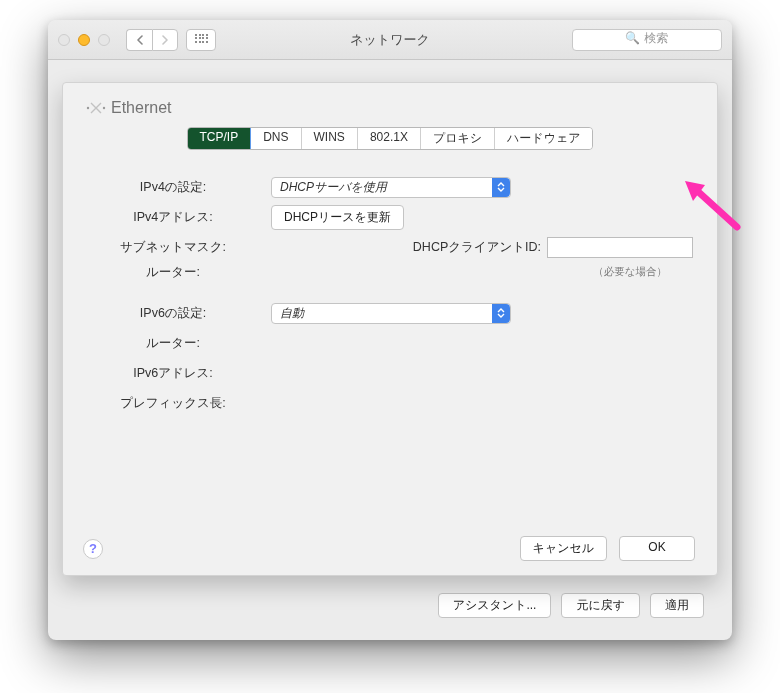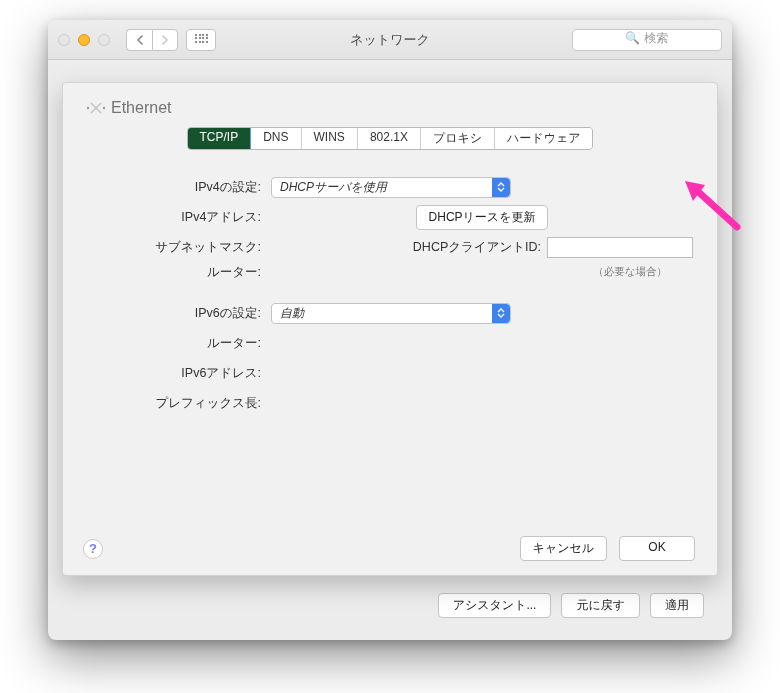--- a/index.html
+++ b/index.html
@@ -26,21 +26,21 @@
     .sheet { position:absolute; left:14px; right:14px; top:22px; bottom:64px; background:#f1f1f1; border:1px solid #d3d3d3; border-radius:4px; box-shadow:0 10px 24px rgba(0,0,0,0.22); padding:14px 22px 56px 22px; }
     .header { display:flex; align-items:center; gap:4px; font-size:16px; color:#737373; margin-bottom:6px;}
     .eth-icon { width:22px; height:22px; display:inline-flex; align-items:center; justify-content:center; color:#9a9a9a;}
     .tabs { display:flex; justify-content:center; margin: 8px 0 22px 0;}
     .tabs .seg { display:flex; border:1px solid #b8b8b8; border-radius:4px; overflow:hidden;}
     .tabs .tab { padding:2px 12px; font-size:12px; background:#fff; border-right:1px solid #cfcfcf; color:#333; cursor:default; }
     .tabs .tab:last-child { border-right:none; }
     .tabs .tab.active { background:#14532d; color:#fff; border-right-color:#5e99ea;}
     .form { font-size:12.5px; color:#333; }
     .row { display:flex; align-items:center; height:30px; }
-    .lbl { width: 186px; text-align:right; padding-right:10px;}
+    .lbl { width: 186px; text-align:center; padding-right:10px;}
     .val { flex:1; }
     .select { position:relative; display:inline-block; height:21px; border:1px solid #c4c4c4; border-radius:4px; background:#fff; width:240px; line-height:19px; padding-left:8px; font-size:12px;font-style:italic;}
     .select .arrows { position:absolute; right:0; top:0; bottom:0; width:18px; border-left:0px; border-radius:0 4px 4px 0; background:#3e82ec; display:flex; flex-direction:column; align-items:center; justify-content:center; color:#fff;}
     .select .arrows svg { width:8px; height:5px; }
     .btn { display:inline-block; padding:3px 12px; font-size:12px; background:#fff; border:1px solid #c4c4c4; border-radius:4px; color:#222;}
     .input { height:21px; background:#fff; border:1px solid #bdbdbd; border-radius:0; width:146px;}
     .sub { font-size:10.5px; color:#7d7d7d; text-align:center;}
     .help { position:absolute; left:20px; bottom:16px; width:20px; height:20px; border:1px solid #c9c9c9; border-radius:10px; background:#fff; color:#7b7bff; font-size:13px; text-align:center; line-height:18px; font-weight:bold;}
     .sheet-btns { position:absolute; right:22px; bottom:14px; display:flex; gap:12px;}
     .sheet-btns .btn { min-width:76px; text-align:center; }
@@ -139,21 +139,21 @@
                 <svg viewBox="0 0 8 5">
                     <path d="M1 1 L4 4 L7 1" fill="none" stroke="#fff" stroke-width="1.4"></path>
                   </svg>
               </span>
             </div>
           </div>
         </div>
 
         <div class="row">
           <div class="lbl">IPv4アドレス:</div>
-          <div class="val" style="display:flex; justify-content:center; padding-right:2px;">
+          <div class="val" style="display:flex; justify-content:flex-start; padding-right:2px;">
             <div class="btn">DHCPリースを更新</div>
           </div>
         </div>
 
         <div class="row">
           <div class="lbl">サブネットマスク:</div>
           <div class="val" style="display:flex; align-items:center; justify-content:flex-end; gap:6px; padding-right:2px;">
             <span>DHCPクライアントID:</span>
             <div class="input"></div>
           </div>

